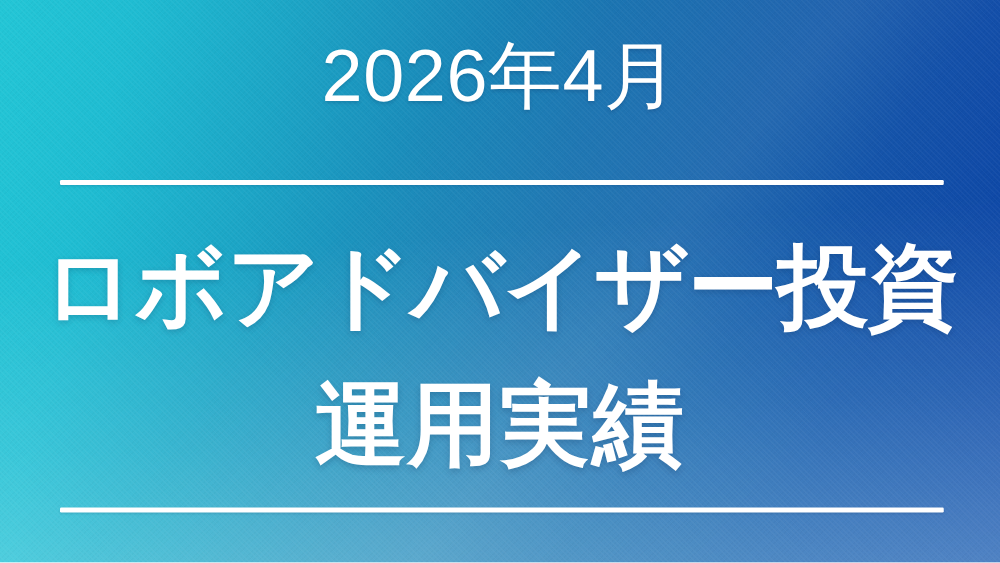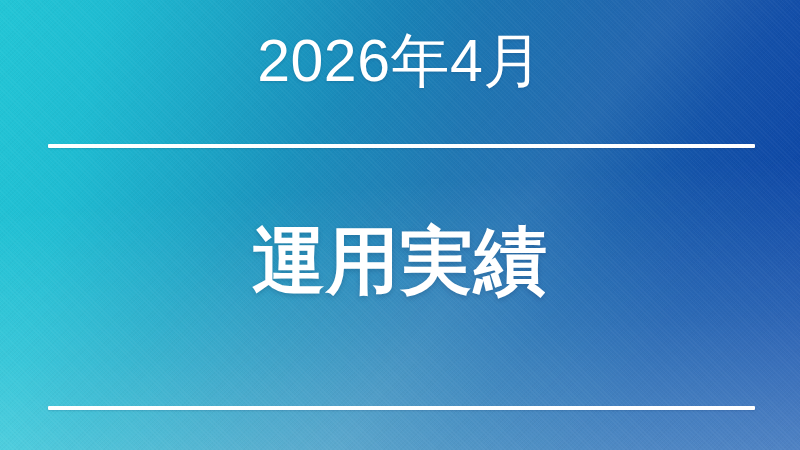--- a/index.html
+++ b/index.html
@@ -136,19 +136,20 @@
   <div class="bg-sheen"></div>
   <div class="bg-texture"></div>
 
   <div class="content">
 
     <div class="date-line">2026年4月</div>
 
     <div class="rule rule-top"></div>
 
     <div class="title-block">
+      <div class="title-line title-line-1">ロボアドバイザー投資</div>
       <div class="title-line title-line-2">運用実績</div>
     </div>
 
     <div class="rule rule-bottom"></div>
 
   </div>
 </div>
 
 </body></html>

